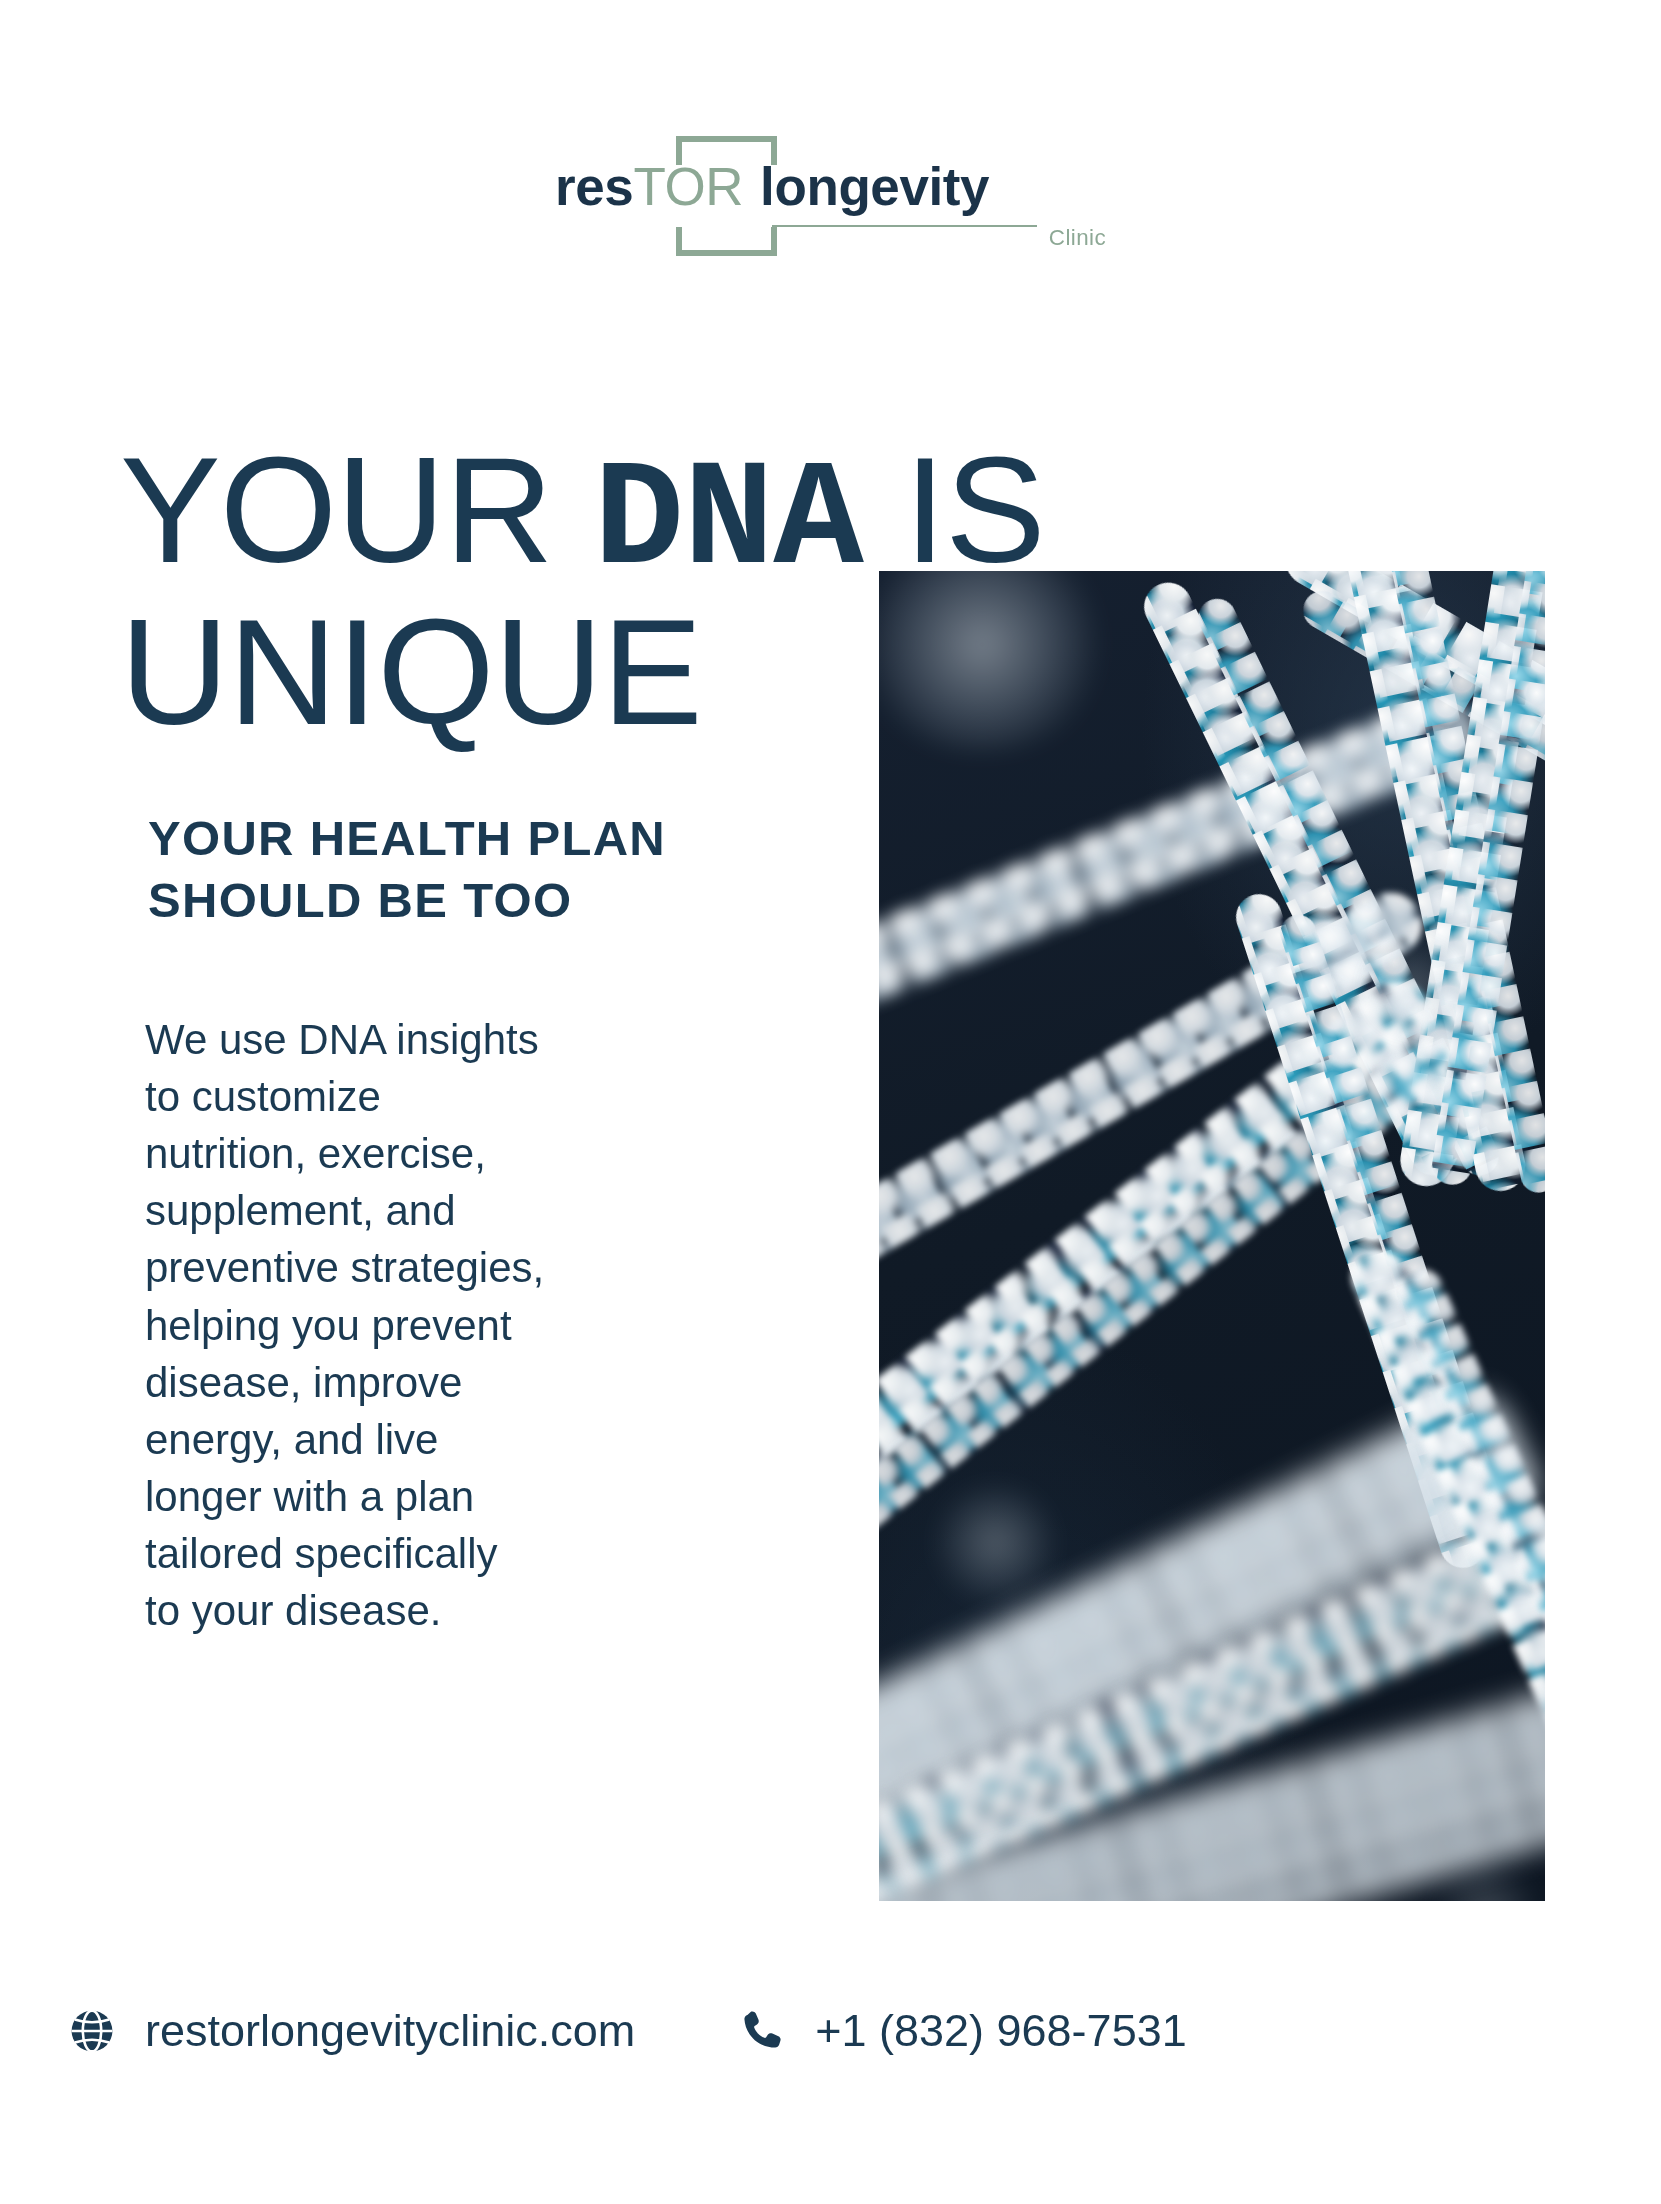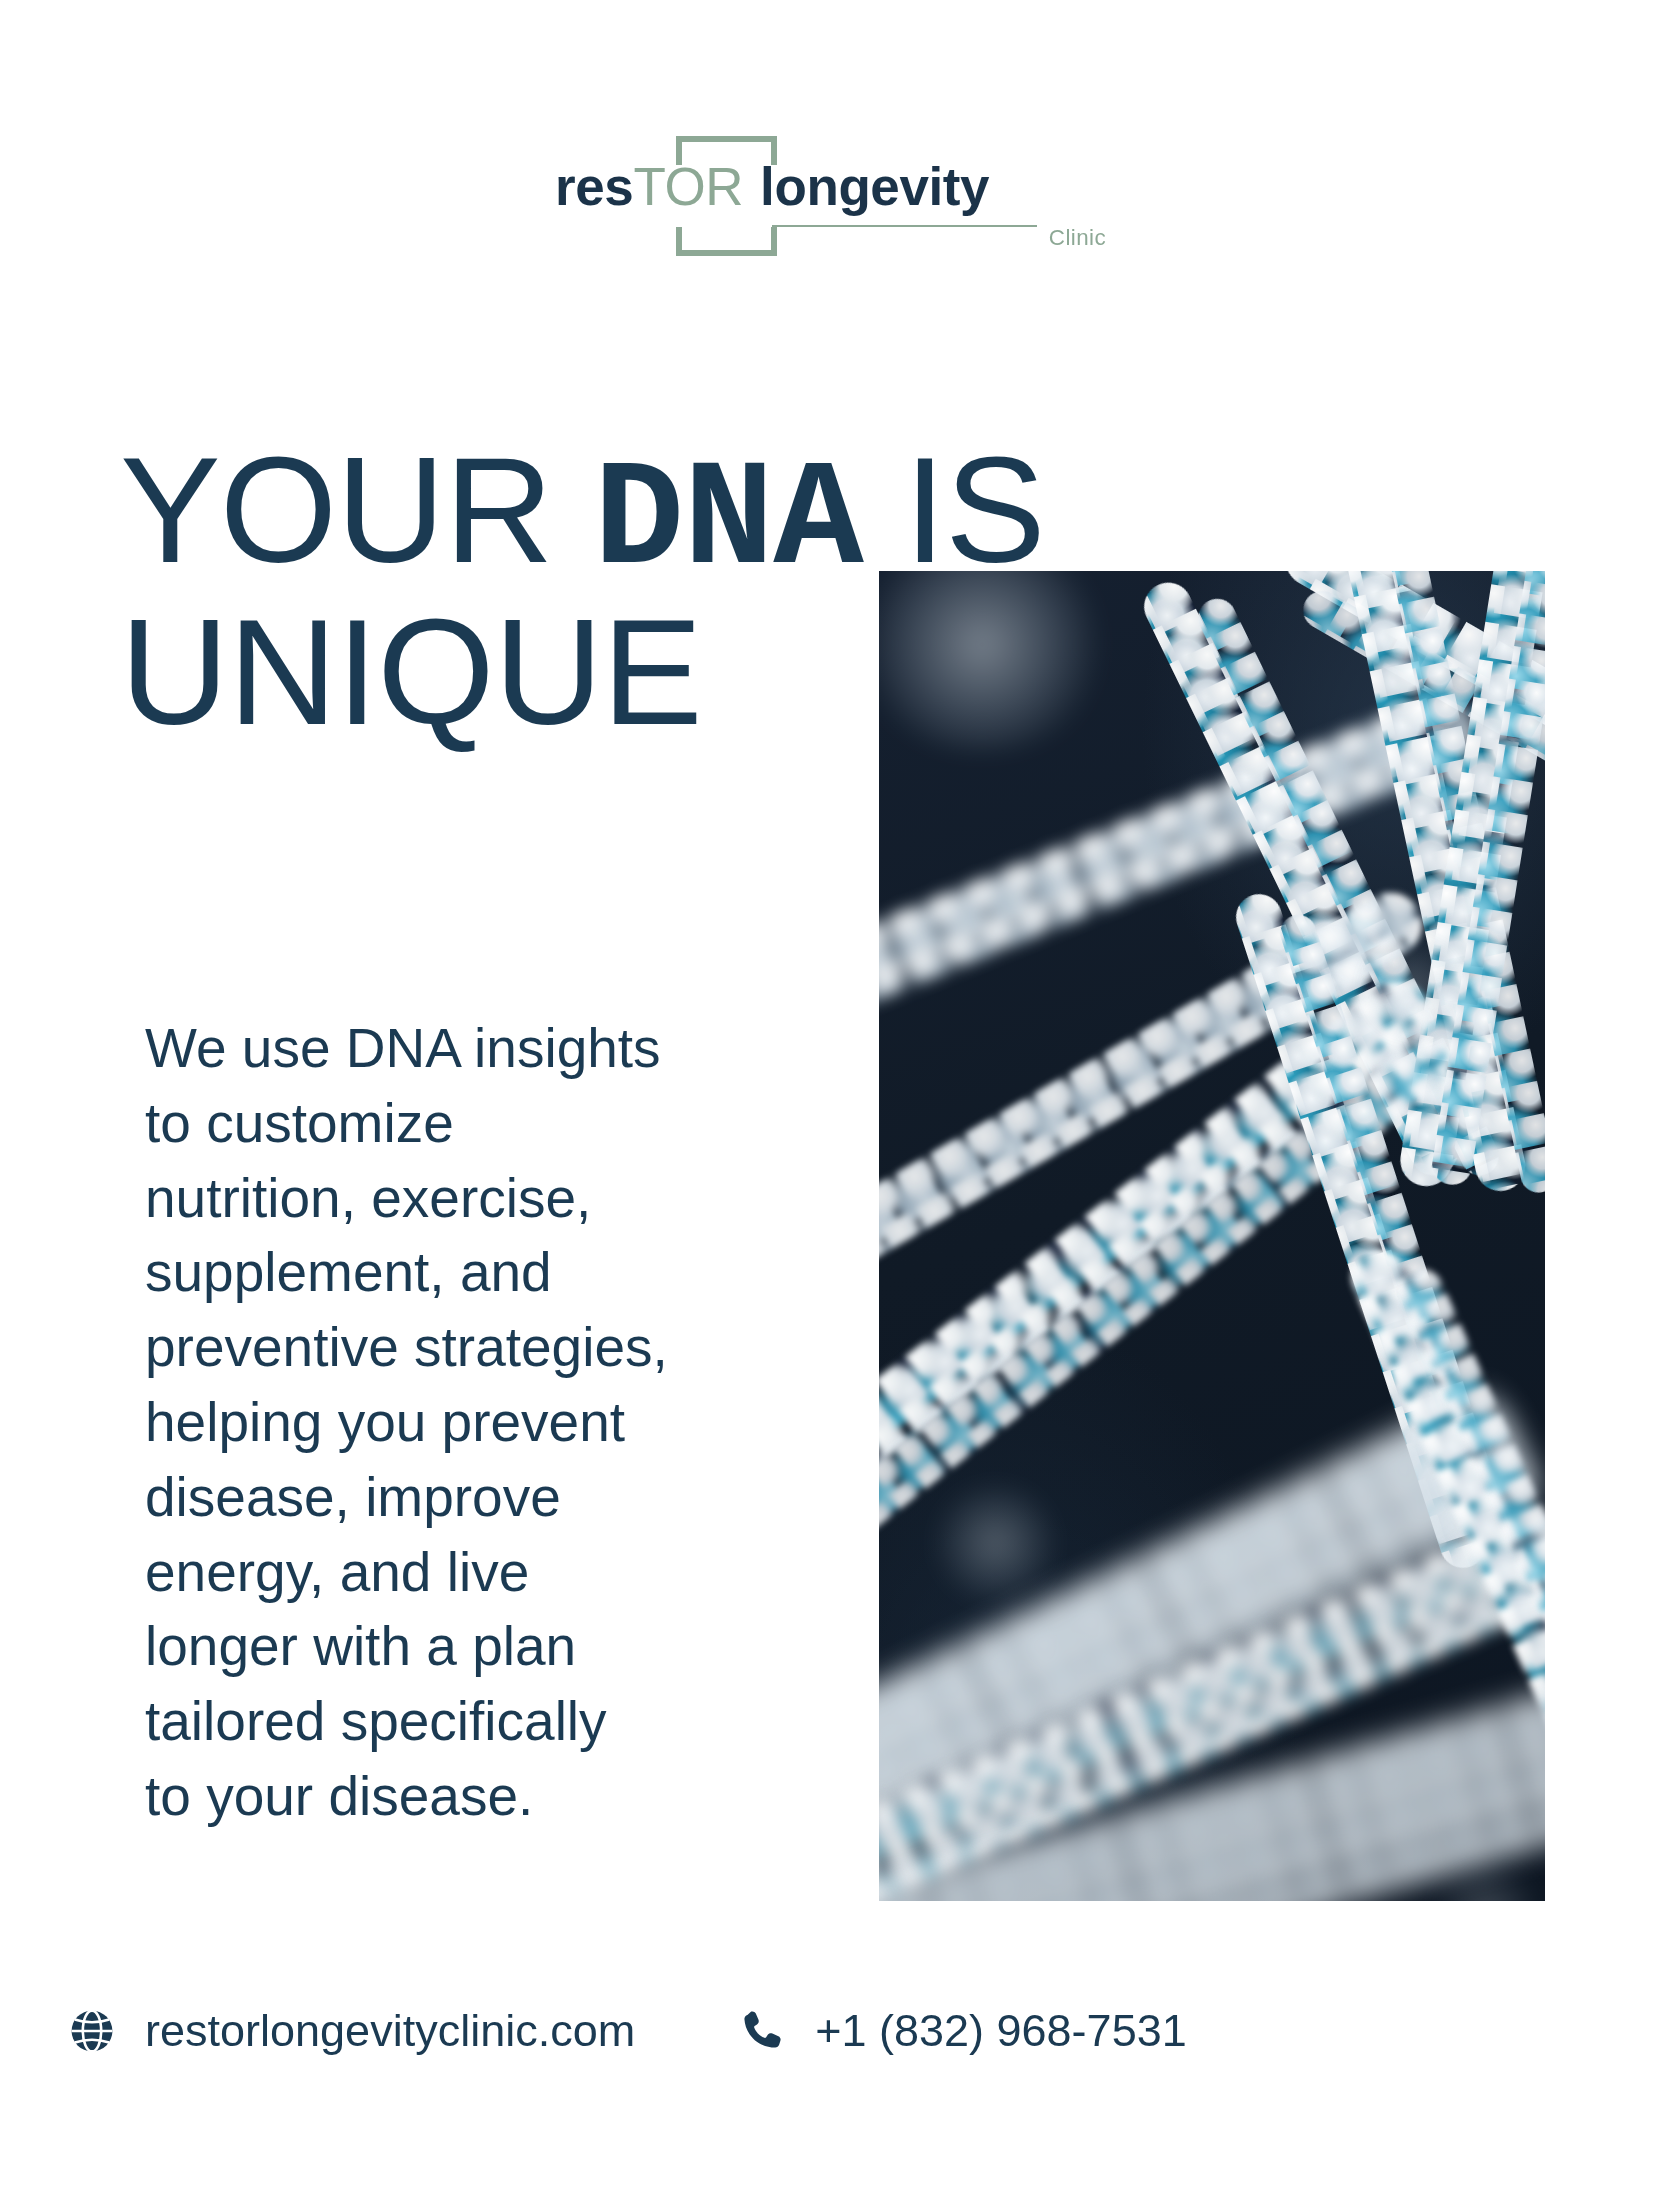--- a/index.html
+++ b/index.html
@@ -147,21 +147,21 @@
   }
   .sh-line { display: block; }
 
   
   .body-copy {
     position: absolute;
     left: 145px;
     top: 1011px;
     width: 671px;
     color: #1b3a52;
-    font-size: 55px;
+    font-size: 42px;
     font-weight: 300;
     line-height: 1.36;
     letter-spacing: 0px;
   }
   .bc-line { display: block; white-space: nowrap; }
 
   
   .dna-photo {
     position: absolute;
     left: 879px;
@@ -288,20 +288,24 @@
       </div>
 
     </div>
   </div>
 
   <h1 class="headline">
     <span class="hl-line"><span class="hl-light">YOUR </span><span class="hl-bold">DNA</span><span class="hl-light"> IS</span></span>
     <span class="hl-line hl-light">UNIQUE</span>
   </h1>
 
+  <h2 class="subheading">
+    <span class="sh-line">YOUR HEALTH PLAN</span>
+    <span class="sh-line">SHOULD BE TOO</span>
+  </h2>
 
   <div class="body-copy">
     <span class="bc-line">We use DNA insights</span>
     <span class="bc-line">to customize</span>
     <span class="bc-line">nutrition, exercise,</span>
     <span class="bc-line">supplement, and</span>
     <span class="bc-line">preventive strategies,</span>
     <span class="bc-line">helping you prevent</span>
     <span class="bc-line">disease, improve</span>
     <span class="bc-line">energy, and live</span>

